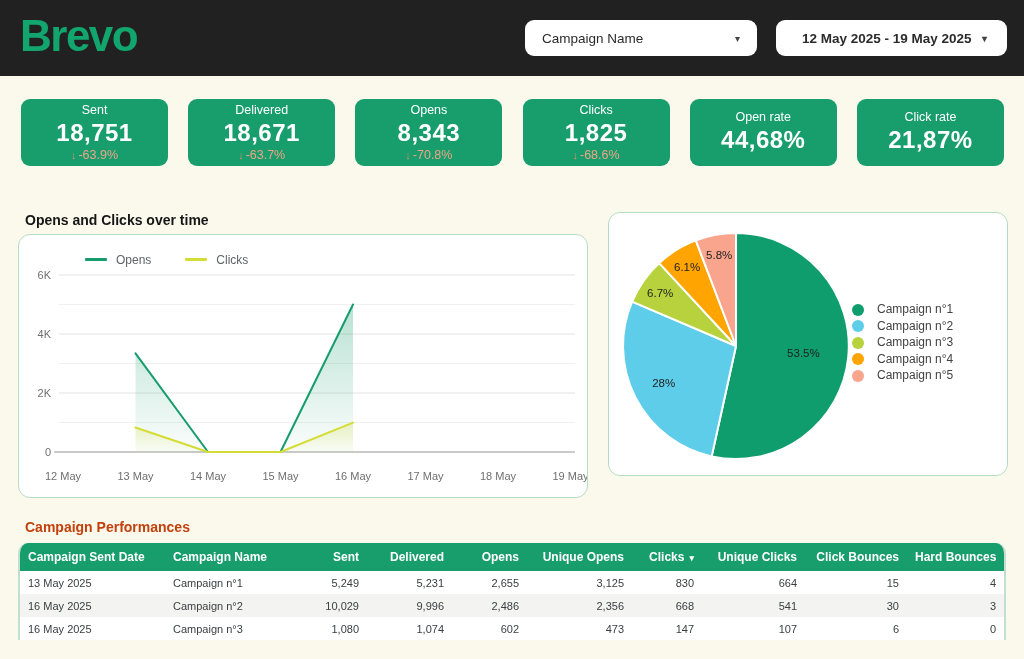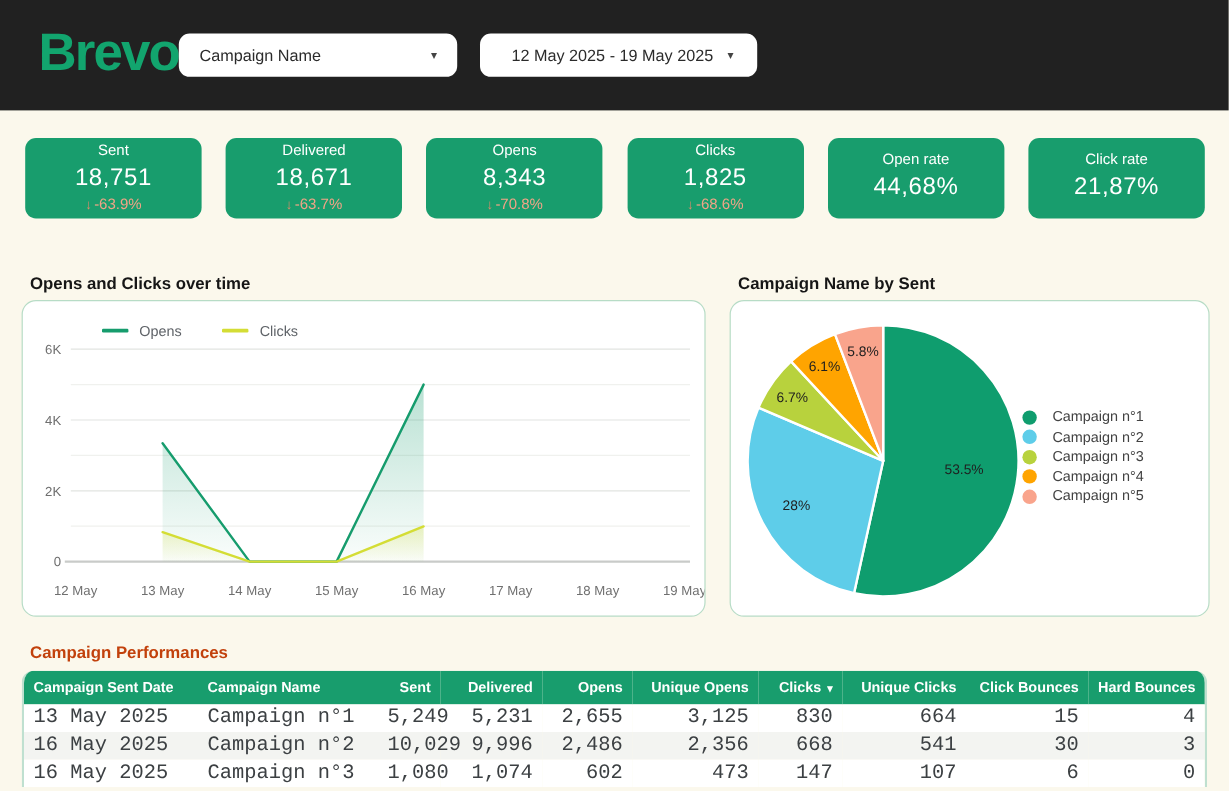--- a/index.html
+++ b/index.html
@@ -3,36 +3,36 @@
 <meta charset="utf-8">
 <style>
   * { box-sizing: border-box; }
   html,body { margin:0; padding:0; }
   body {
     width:1024px; height:659px; overflow:hidden;
     background:#fbf8ec;
     font-family:"Liberation Sans", sans-serif;
   }
   
-  .topbar { height:92px; background:#212121; display:flex; align-items:center;
-    padding:0 17px 0 32px; }
+  .topbar { height:76px; background:#212121; display:flex; align-items:center;
+    justify-content:space-between; padding:0 17px 0 20px; }
   .logo { color:#12a56e; font-size:44px; font-weight:bold; letter-spacing:-1.5px;
     line-height:1; padding-bottom:4px; }
   .filters { display:flex; gap:19px; }
   .pill { background:#fff; border-radius:9px; height:36px; display:flex; align-items:center;
     justify-content:space-between; font-size:13.5px; color:#2b2b2b; cursor:pointer; }
   .pill-campaign { width:232px; padding:0 17px; }
-  .pill-date { width:231px; padding:0 20px 0 26px; }
+  .pill-date { width:231px; padding:0 20px 0 26px;font-weight:bold; }
   .caret { font-size:10px; color:#444; }
   
   .kpi-row { margin:23px 20px 0 21px; display:flex; justify-content:space-between; }
   .kpi-card { width:147px; height:67px; background:#189d6d; border-radius:9px; color:#fff;
     display:flex; flex-direction:column; align-items:center; justify-content:center; }
   .kpi-label { font-size:12.5px; line-height:15px; }
-  .kpi-value { font-size:20px; line-height:30px; font-weight:400; letter-spacing:.5px; }
+  .kpi-value { font-size:24px; line-height:30px; font-weight:700; letter-spacing:.5px; }
   .kpi-delta { font-size:12.5px; line-height:15px; color:#f0a487; }
   .kpi-delta .arr { color:#e08a6b; font-weight:bold; font-size:11px; margin-right:2px; }
   
   .charts-row { margin:46px 16px 0 18px; display:flex; gap:20px; }
   .chart-block h3 { margin:0 0 6px 7px; font-size:14px; font-weight:bold; color:#161616; }
   .card { background:#fff; border:1px solid #b7dcc6; border-radius:12px; height:264px; position:relative; }
   .line-card { width:570px; }
   .pie-card  { width:400px; }
   .line-legend { display:flex; gap:34px; padding:15px 0 0 66px; height:34px; }
   .line-legend .item { display:flex; align-items:center; gap:9px; font-size:12px; color:#5f6368; }
@@ -43,21 +43,21 @@
   svg text { font-family:"Liberation Sans", sans-serif; }
   
   .table-section { margin:0 18px; }
   .table-section h3 { margin:21px 0 0 7px; font-size:14px; font-weight:bold; color:#c2410c; }
   .table-wrap { margin-top:8px; border-left:2px solid #bfe0d0; border-right:2px solid #bfe0d0;
     border-radius:10px 10px 0 0; overflow:hidden; }
   table { width:984px; border-collapse:collapse; table-layout:fixed; }
   thead th { background:#189d6d; color:#fff; height:28px; font-size:12px; font-weight:bold;
     padding:0 8px; white-space:nowrap; cursor:pointer; }
   th.l, td.l { text-align:left; }  th.r, td.r { text-align:right; }
-  tbody td { height:23px; font-size:17px; color:#3c4043; padding:0 8px; white-space:nowrap;font-family:Liberation Mono, monospace; }
+  tbody td { height:23px; font-size:11px; color:#3c4043; padding:0 8px; white-space:nowrap; }
   tbody tr:nth-child(even) { background:#f3f4f1; }
   tbody tr:nth-child(odd) { background:#fff; }
   .sort-caret { font-size:9px; margin-left:5px; }
 </style>
 </head>
 <body>
 
 <div>
 
   <header class="topbar">
@@ -150,21 +150,20 @@
             <text x="479" y="211" text-anchor="middle" font-size="11" fill="#6f6f6f">18 May</text>
             <text x="551.5" y="211" text-anchor="middle" font-size="11" fill="#6f6f6f">19 May</text>
             <polygon points="116.5,84.38149999999999 189,183 261.5,183 334,35.5 334,183 116.5,183" fill="url(#grad0)"></polygon>
             <polygon points="116.5,158.515 189,183 261.5,183 334,153.6475 334,183 116.5,183" fill="url(#grad1)"></polygon>
             <polyline points="116.5,84.38149999999999 189,183 261.5,183 334,35.5" fill="none" stroke="#169c6d" stroke-width="2" stroke-linejoin="round" stroke-linecap="round"></polyline>
             <polyline points="116.5,158.515 189,183 261.5,183 334,153.6475" fill="none" stroke="#d4dd35" stroke-width="2" stroke-linejoin="round" stroke-linecap="round"></polyline>
           </svg>
       </div>
     </section>
     <section class="chart-block">
-      <h3>Campaign Name by Sent</h3>
       <div class="card pie-card">
         <svg id="pieSvg" width="398" height="262" viewBox="0 0 398 262">
             <path d="M127 133 L127.0 20.0 A113 113 0 1 1 102.7 243.4 Z" fill="#0f9d6e" stroke="#fff" stroke-width="2" stroke-linejoin="round"></path>
             <path d="M127 133 L102.7 243.4 A113 113 0 0 1 23.1 88.7 Z" fill="#5ecde9" stroke="#fff" stroke-width="2" stroke-linejoin="round"></path>
             <path d="M127 133 L23.1 88.7 A113 113 0 0 1 50.2 50.1 Z" fill="#b8d23d" stroke="#fff" stroke-width="2" stroke-linejoin="round"></path>
             <path d="M127 133 L50.2 50.1 A113 113 0 0 1 86.8 27.4 Z" fill="#ffa400" stroke="#fff" stroke-width="2" stroke-linejoin="round"></path>
             <path d="M127 133 L86.8 27.4 A113 113 0 0 1 127.0 20.0 Z" fill="#f9a48c" stroke="#fff" stroke-width="2" stroke-linejoin="round"></path>
             <text x="194.4" y="144.3" text-anchor="middle" font-size="11.5" fill="#1f1f1f">53.5%</text>
             <text x="54.7" y="174.2" text-anchor="middle" font-size="11.5" fill="#1f1f1f">28%</text>
             <text x="51.2" y="83.6" text-anchor="middle" font-size="11.5" fill="#1f1f1f">6.7%</text>

